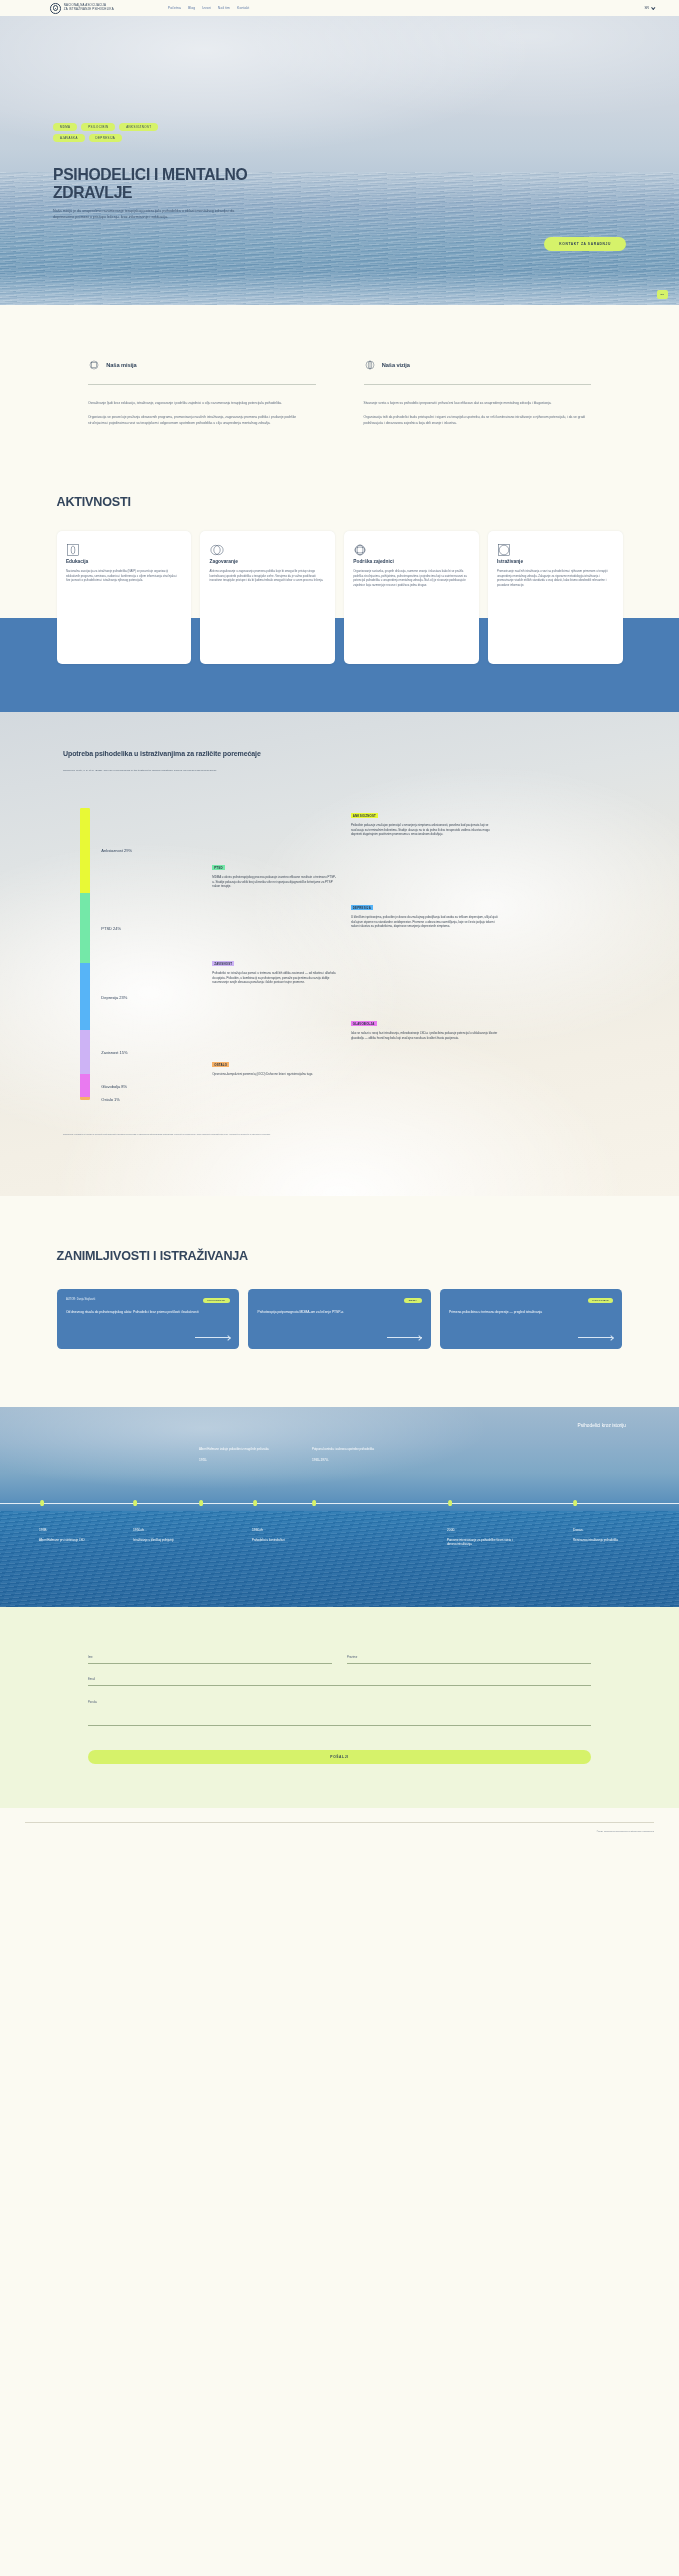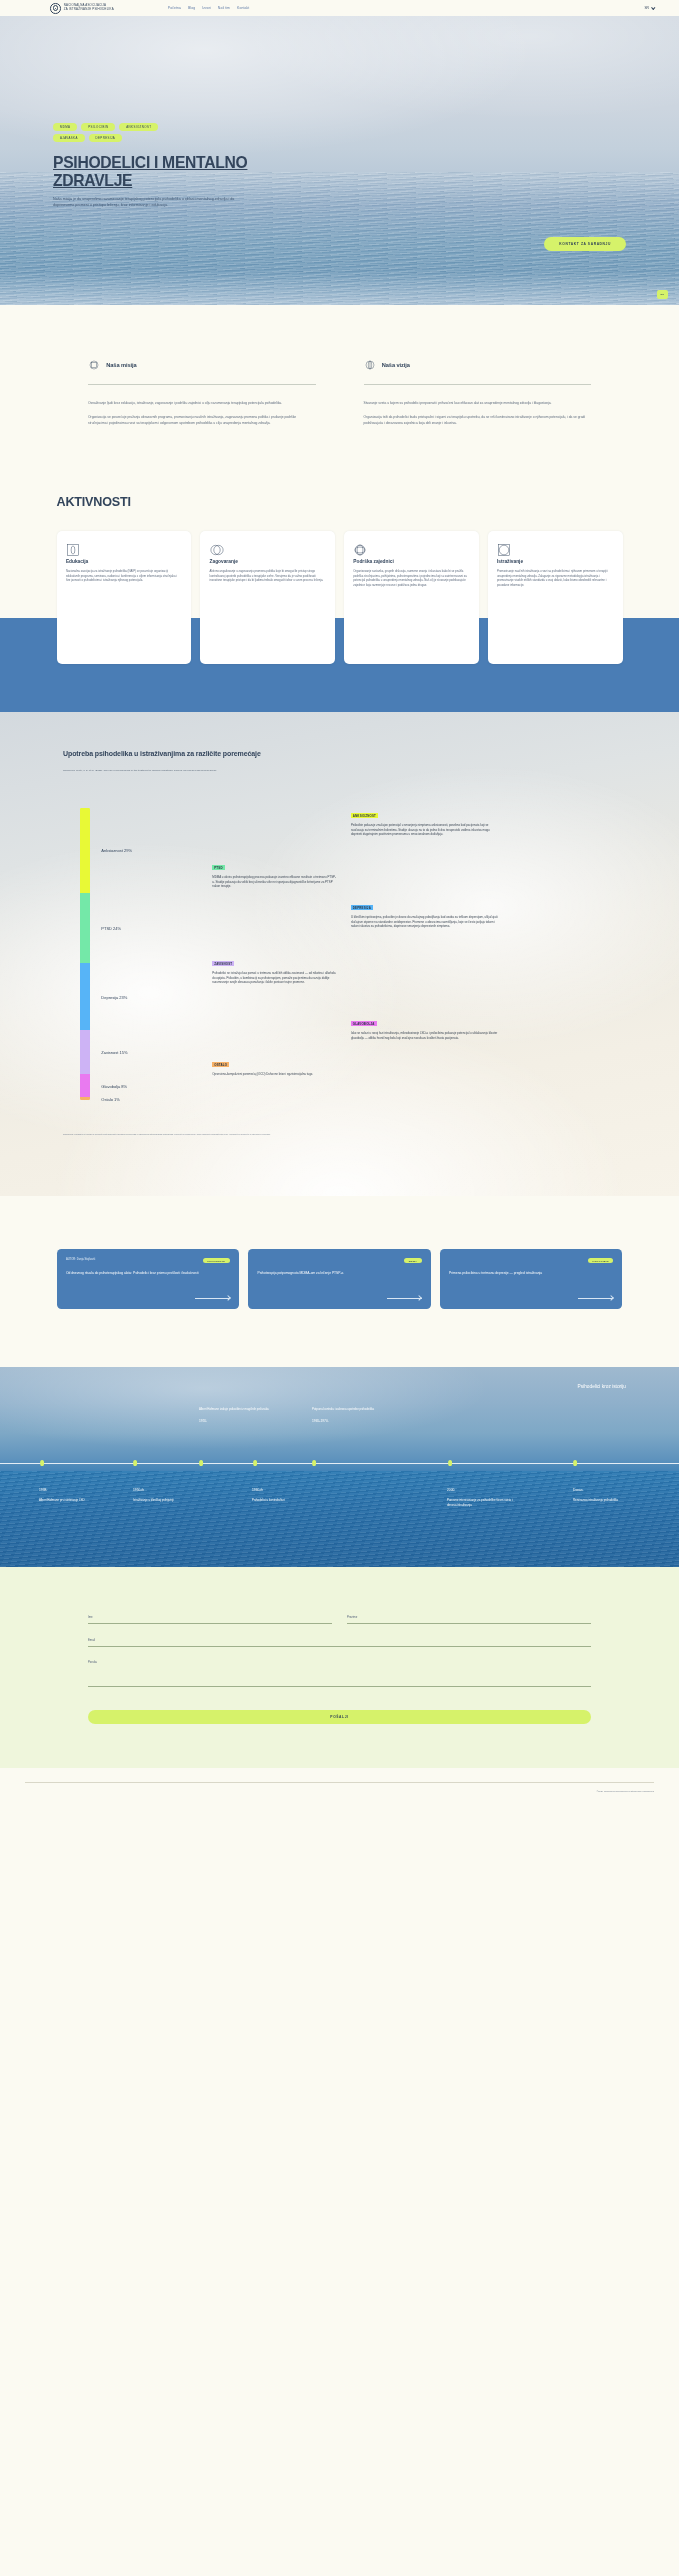--- a/index.html
+++ b/index.html
@@ -53,22 +53,22 @@
     content:"";position:absolute;inset:0;
     background:repeating-linear-gradient(172deg,rgba(255,255,255,.12) 0 1.3px,rgba(255,255,255,0) 1.3px 4.4px);
   }
   .hero-inner{position:relative;z-index:5;padding:107px 0 0 53px;width:270px}
   .tagrow{display:flex;gap:3.8px;margin-bottom:3.1px;flex-wrap:wrap}
   .tag{
     background:#D6F26A;color:#2D3F55;border-radius:12.6px;padding:2px 7px;
     font-size:2.9px;letter-spacing:0.4px;font-weight:500;white-space:nowrap;
   }
   .hero h1{
-    margin-top:12px;font-size:15.7px;line-height:1.1;letter-spacing:-0.3px;
-    font-weight:700;color:#33455C;text-transform:uppercase;text-decoration:underline;
+    margin-top:24px;font-size:15.7px;line-height:1.1;letter-spacing:-0.3px;
+    font-weight:700;color:#33455C;text-transform:uppercase;
   }
   .hero-desc{margin-top:7.5px;font-size:3.7px;line-height:1.62;color:#3D5470;max-width:182px}
   .hero-cta{
     position:absolute;right:53px;bottom:54px;z-index:6;
     background:#D6F26A;color:#2D3F55;border:none;border-radius:12.6px;
     padding:5px 15px;font-size:3.3px;letter-spacing:0.6px;font-weight:600;cursor:pointer;
     font-family:inherit;
   }
   .hero-badge{
     position:absolute;right:11.3px;bottom:6.3px;z-index:6;width:10.7px;height:9.4px;border-radius:1.9px;
@@ -378,20 +378,21 @@
             <div class="note-p">Iako se nalazi u ranoj fazi istraživanja, mikrodoziranje LSD-a i psilocibina pokazuje potencijal u ublažavanju klaster glavobolja — oblika hroničnog bola koji značajno narušava kvalitet života pacijenata.</div>
           </div>
         </div>
       </div>
 
       <div class="stats-foot">Napomena: Prikazani su podaci o procentu zastupljenosti pojedinih poremećaja u objavljenim istraživanjima psihodelika. Procenti su zaokruženi i služe isključivo informativnoj svrsi. Vrednosti su preuzete iz navedene reference.</div>
     </div>
   </section>
 
   <section class="zan">
+    <h2 class="zan-h">ZANIMLJIVOSTI I ISTRAŽIVANJA</h2>
     <div class="zan-grid">
 
       <article class="zan-card">
         <div class="zan-top">
           <span class="zan-meta">AUTOR: Dunja Stojković</span>
           <span class="zan-pill">PSIHODELICI</span>
         </div>
         <div class="zan-title">Od dnevnog rituala do psihoterapijskog alata: Psihodelici kroz prizmu prošlosti i budućnosti</div>
         <span class="zan-arrow"></span>
       </article>

